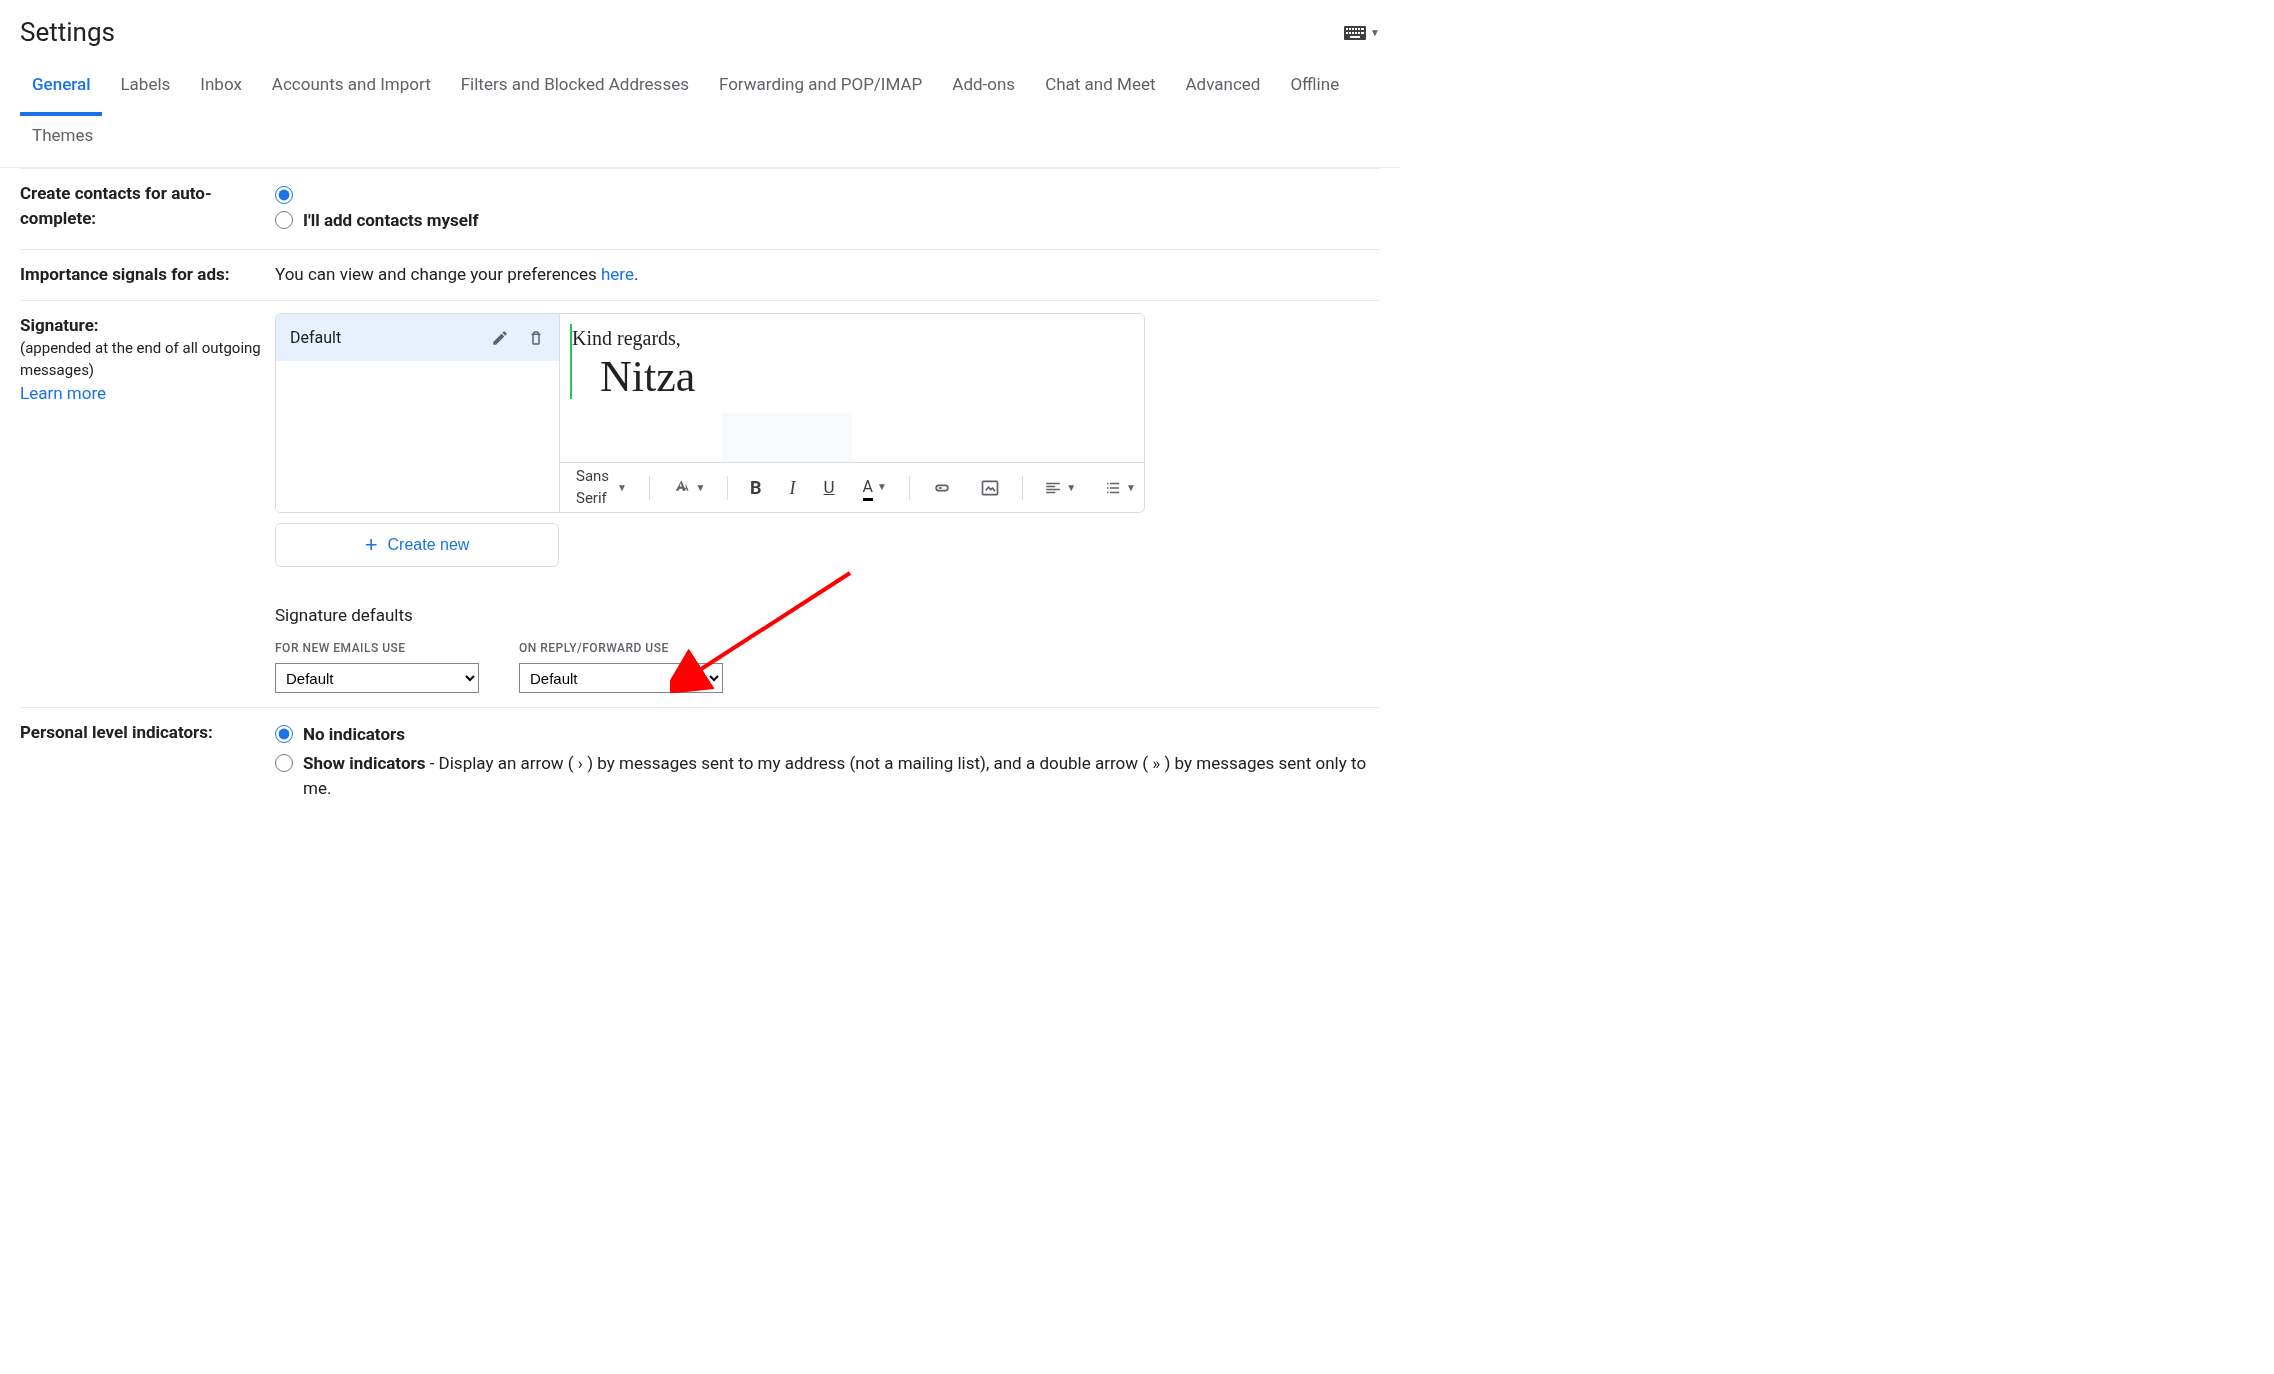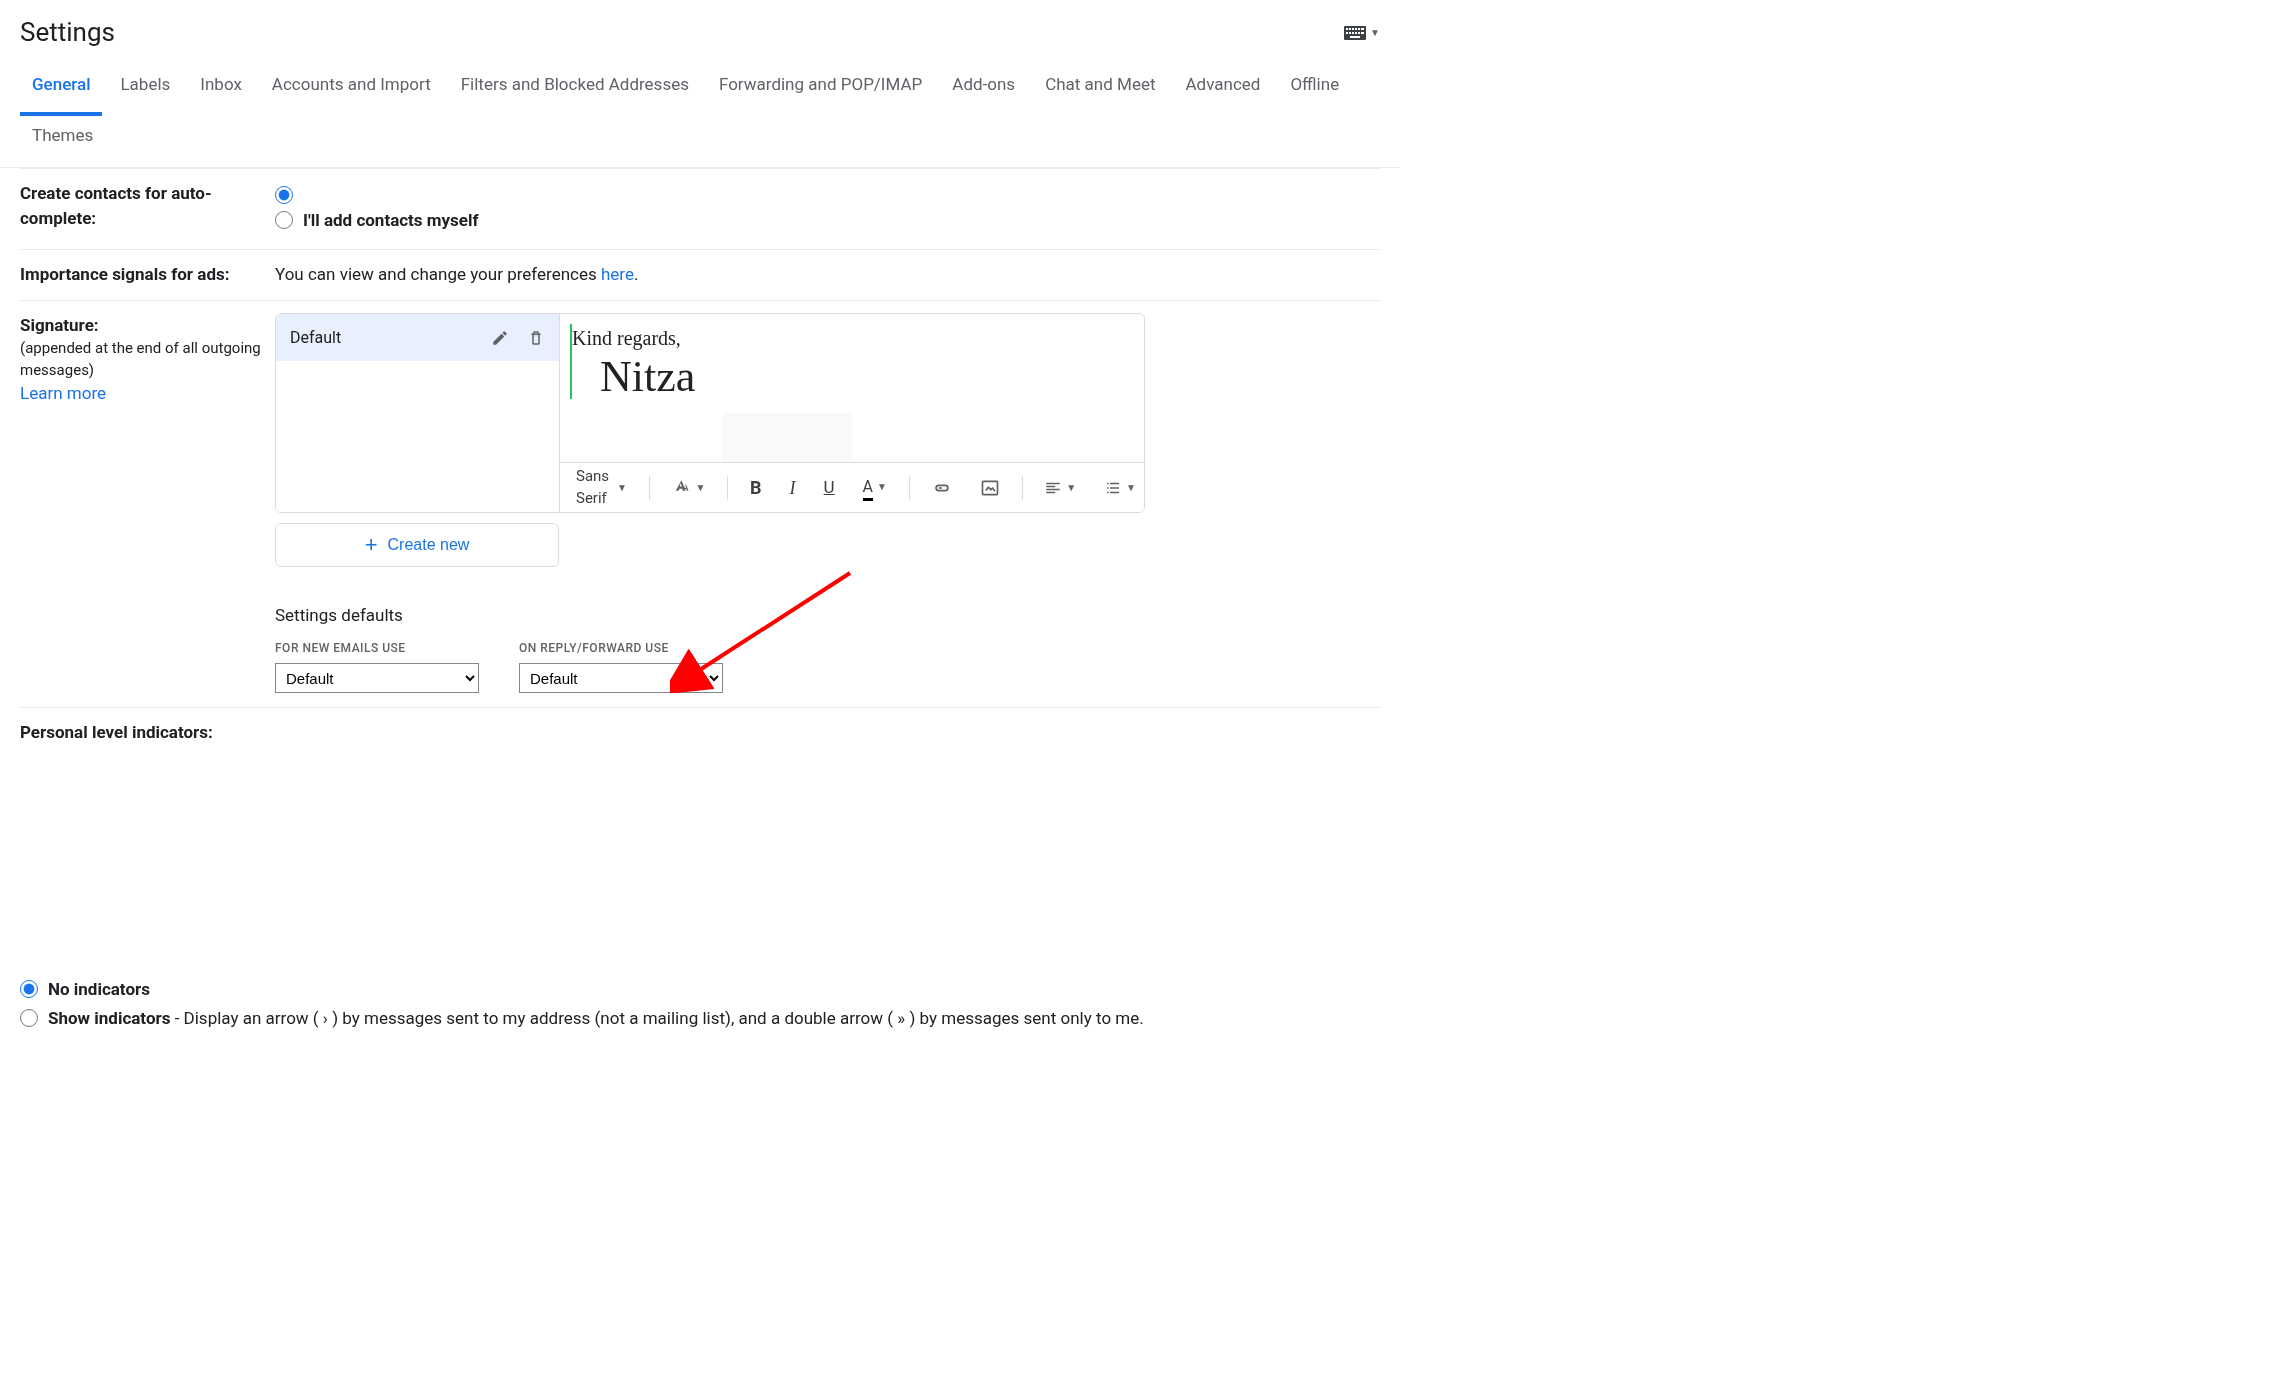--- a/index.html
+++ b/index.html
@@ -341,21 +341,21 @@
           </div>
         </div>
       </div>
 
       <button class="create-new-btn">
         <span class="plus">+</span>
         <span>Create new</span>
       </button>
 
       <div class="sig-defaults">
-        <div class="sig-defaults-title">Settings defaults</div>
+        <div class="sig-defaults-title">Signature defaults</div>
         <div class="sd-cols">
           <div class="sd-col">
             <div class="sd-label">FOR NEW EMAILS USE</div>
             <select class="sd-select">
               <option>Default</option>
             </select>
           </div>
           <div class="sd-col">
             <div class="sd-label">ON REPLY/FORWARD USE</div>
             <select class="sd-select">
@@ -371,21 +371,21 @@
           <marker id="ah" markerWidth="12" markerHeight="12" refX="2" refY="6" orient="auto">
             <path d="M0,0 L12,6 L0,12 z" fill="#ff0000"></path>
           </marker>
         </defs>
         <line x1="180" y1="10" x2="25" y2="110" stroke="#ff0000" stroke-width="4" marker-end="url(#ah)"></line>
       </svg>
 
     </div>
   </div>
 
-  <div class="row" style="border-bottom:none;flex-direction:column;">
+  <div class="row" style="border-bottom:none;">
     <div class="label-col">
       <div class="label-main">Personal level indicators:</div>
     </div>
     <div class="content-col">
       <label class="radio-line">
         <input type="radio" name="pli" checked="" style="">
         <span class="radio-text bold">No indicators</span>
       </label>
       <label class="radio-line">
         <input type="radio" name="pli" style="">

